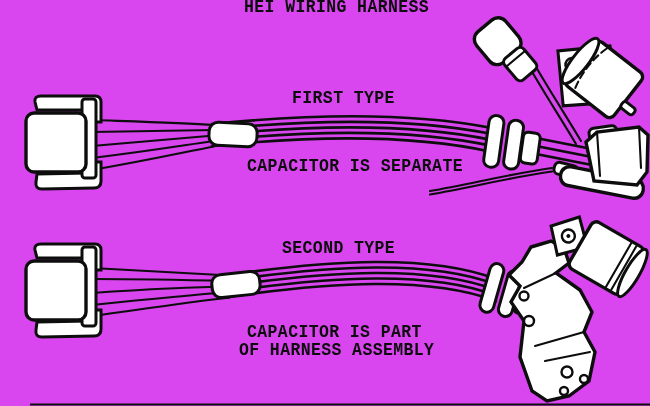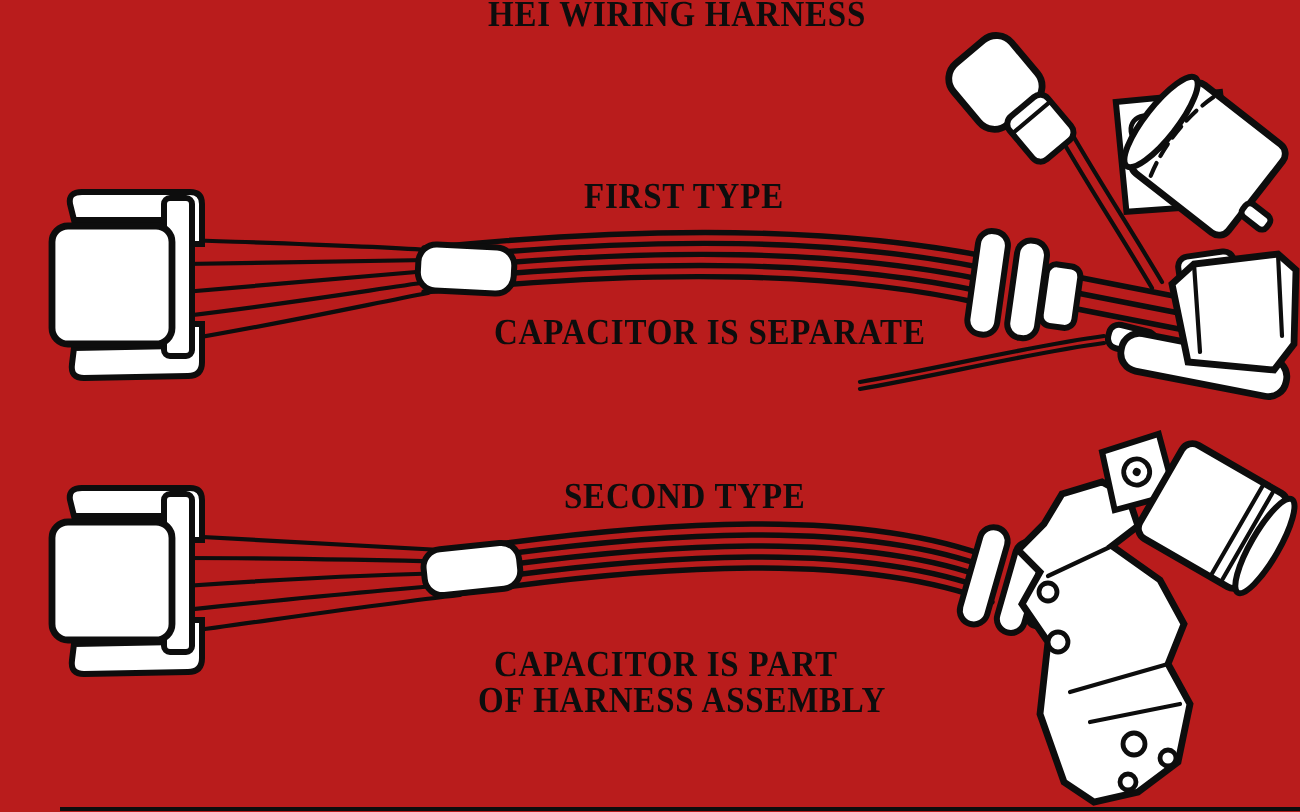--- a/index.html
+++ b/index.html
@@ -1,18 +1,18 @@
 <!DOCTYPE html>
 <html><head>
 <meta charset="utf-8">
 <style>
   html,body{margin:0;padding:0;background:#ffffff;}
   .stage{
-    position:relative;width:650px;height:406px;background:#b91c1c;
-    overflow:hidden;font-family:Liberation Serif, serif;
+    position:relative;width:650px;height:406px;background:#d946ef;
+    overflow:hidden;font-family:Liberation Mono, monospace;
   }
   .art{position:absolute;left:0;top:0;}
   .lbl{
     position:absolute;font-weight:700;font-size:17px;letter-spacing:.4px;
     color:#0d0d0d;white-space:nowrap;transform:scale(.97,1.08);
     transform-origin:left top;line-height:1;
   }
   .w2 {fill:none;stroke:#0d0d0d;stroke-width:2.1;stroke-linecap:round;}
   .w25{fill:none;stroke:#0d0d0d;stroke-width:2.7;stroke-linecap:round;}
   .s25{fill:#ffffff;stroke:#0d0d0d;stroke-width:2.4;}

